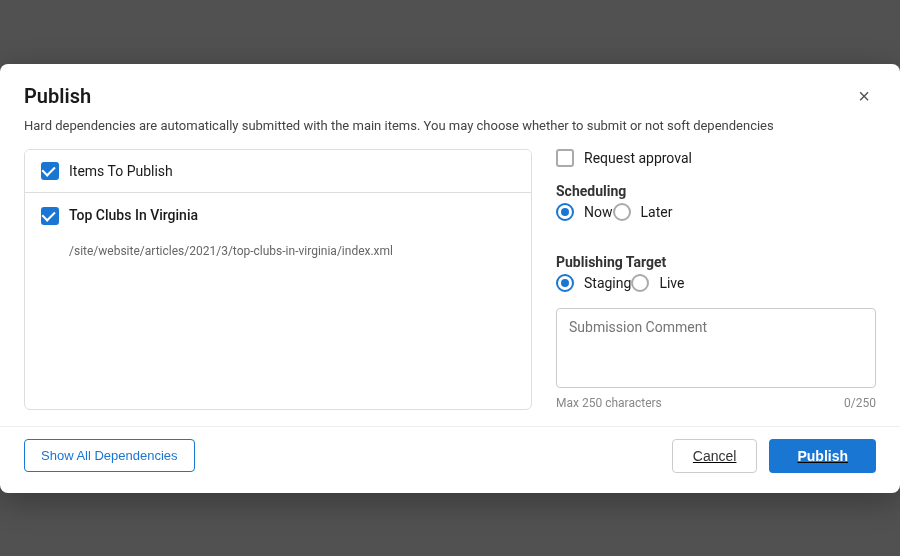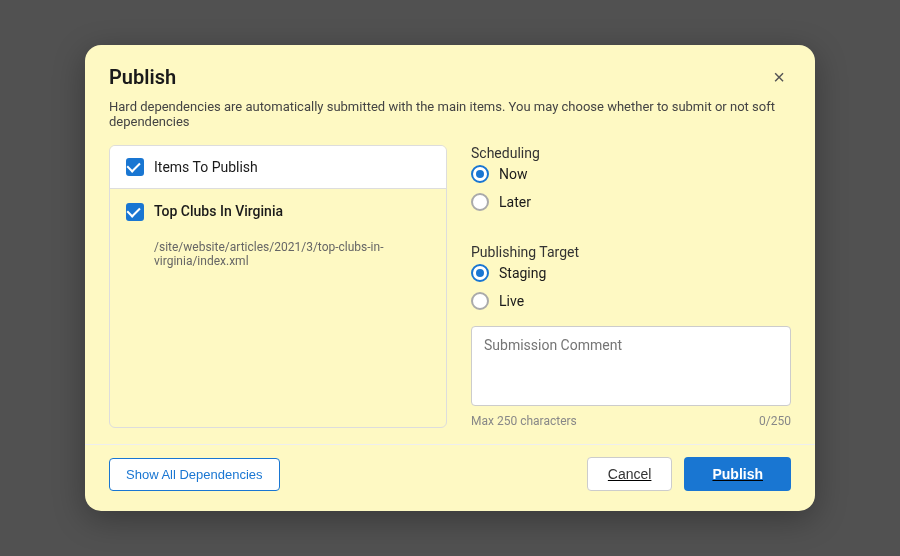--- a/index.html
+++ b/index.html
@@ -13,23 +13,23 @@
       height: 556px;
       overflow: hidden;
     }
     .overlay {
       position: absolute;
       inset: 0;
       background: rgba(0,0,0,0.4);
     }
     .dialog {
       position: relative;
-      background: #fef9c3;
-      border-radius: 16px;
-      width: 730px;
+      background: #ffffff;
+      border-radius: 8px;
+      width: 900px;
       max-width: 900px;
       box-shadow: 0 8px 32px rgba(0,0,0,0.3);
       z-index: 10;
     }
     .dialog-header {
       display: flex;
       align-items: center;
       justify-content: space-between;
       padding: 20px 24px 10px 24px;
       border-bottom: none;
@@ -131,28 +131,27 @@
     .custom-checkbox.unchecked-square {
       background: #fff;
       border-color: #aaa;
     }
     .checkbox-label {
       font-size: 14px;
       color: #1a1a1a;
     }
     .section-label {
       font-size: 14px;
-      font-weight: 400;
+      font-weight: 700;
       color: #333;
       margin-bottom: 4px;
     }
     .radio-group {
       display: flex;
-      flex-direction: column;
-      gap: 10px;
+      flex-direction: row;
     }
     .radio-option {
       display: flex;
       align-items: center;
       gap: 10px;
       cursor: pointer;
     }
     .custom-radio {
       width: 18px;
       height: 18px;
@@ -265,20 +264,24 @@
         <div class="custom-checkbox checked"></div>
         <div class="item-info">
           <span class="item-name">Top Clubs In Virginia</span>
           <span class="item-path">/site/website/articles/2021/3/top-clubs-in-virginia/index.xml</span>
         </div>
       </div>
     </div>
 
     <div class="right-panel">
 
+      <div class="checkbox-container">
+        <div class="custom-checkbox unchecked-square"></div>
+        <span class="checkbox-label">Request approval</span>
+      </div>
 
       <div class="scheduling-section">
         <div class="section-label">Scheduling</div>
         <div class="radio-group">
           <div class="radio-option">
             <div class="custom-radio selected"></div>
             <span class="radio-label">Now</span>
           </div>
           <div class="radio-option">
             <div class="custom-radio"></div>

